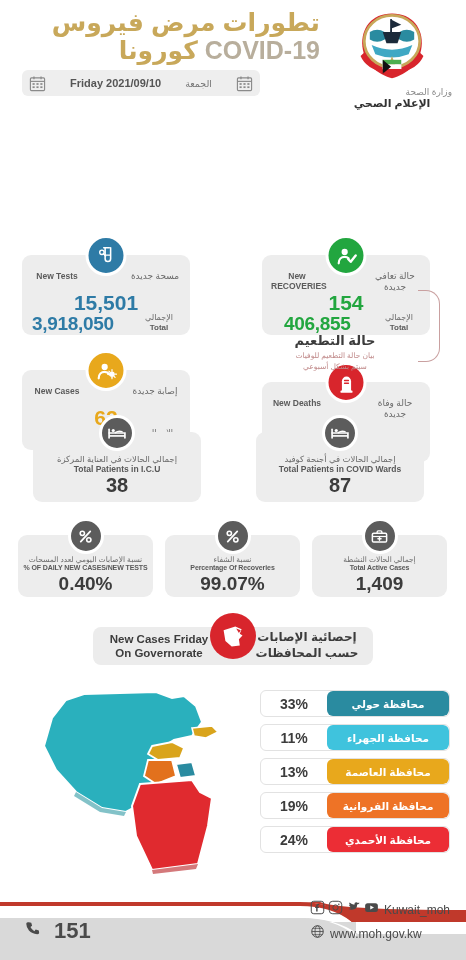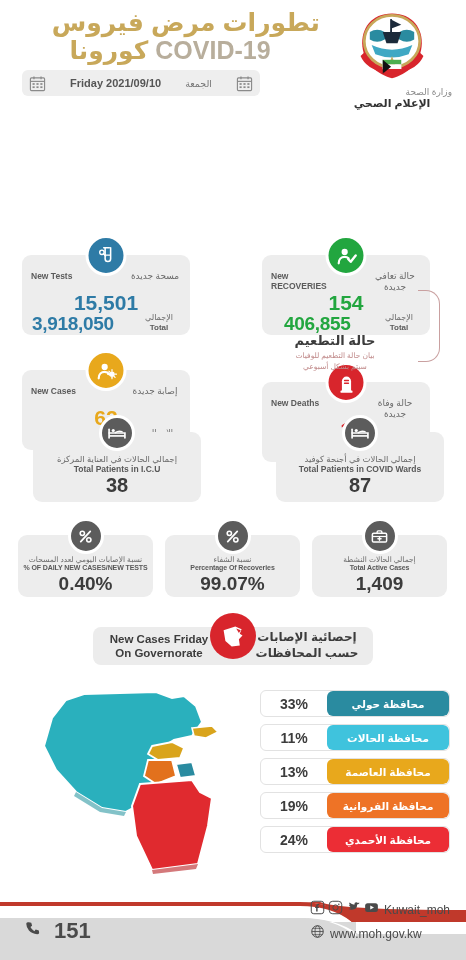--- a/index.html
+++ b/index.html
@@ -17,21 +17,21 @@
   
   .header { position:relative; height:112px; }
   .title-block {
     position:absolute; left:20px; top:8px; width:300px;
     text-align:right; direction:rtl;
   }
   .title-ar {
     font-size:25px; font-weight:bold; color:#c8a85a;
     letter-spacing:-0.5px; line-height:1.12;
   }
-  .title-line2 { font-size:25px; font-weight:bold; color:#c8a85a; line-height:1.12;text-align:center; }
+  .title-line2 { font-size:25px; font-weight:bold; color:#c8a85a; line-height:1.12; }
   .title-line2 .covid { color:#b8ae9c; }
   .date-chip {
     position:absolute; left:22px; top:70px;
     width:238px; height:26px; background:#eeeeee; border-radius:6px;
     display:flex; align-items:center; justify-content:space-between;
     padding:0 7px;
   }
   .date-chip .d-en { font-size:11px; font-weight:bold; color:#555; }
   .date-chip .d-ar { font-size:9.5px; color:#777; direction:rtl; }
   .cal-icon { width:17px; height:17px; flex:0 0 auto; }
@@ -48,21 +48,21 @@
     background:#ededed; border-radius:9px;
   }
   .stat-card .ic {
     position:absolute; top:-20px; left:50%; transform:translateX(-50%);
     width:41px; height:41px; border-radius:50%;
     display:flex; align-items:center; justify-content:center;
     border:3px solid #fff;
   }
   .stat-card .lbl-en {
     position:absolute; left:9px; top:16px; width:52px;
-    font-size:8.5px; font-weight:bold; color:#5b5b5b; line-height:1.22; 
+    font-size:8.5px; font-weight:bold; color:#5b5b5b; line-height:1.22; text-align:center;
   }
   .stat-card .lbl-ar {
     position:absolute; right:9px; top:16px; width:52px;
     font-size:9px; color:#6a6a6a; line-height:1.25; text-align:center; direction:rtl;
   }
   .stat-card .new-val {
     position:absolute; left:0; right:0; top:36px;
     text-align:center; font-size:21px; font-weight:bold;
   }
   .stat-card .tot-val {
@@ -329,21 +329,21 @@
         <path d="M2.5 15.5 h19" stroke="#fff" stroke-width="2" fill="none"></path>
         <circle cx="7.5" cy="9" r="1.9" fill="#fff"></circle>
         <path d="M10 11.6 q3.5 -2.6 8 -1.2" stroke="#fff" stroke-width="1.7" fill="none" stroke-linecap="round"></path>
       </svg>
     </span>
     <div class="g-ar">إجمالي الحالات في العناية المركزة</div>
     <div class="g-en">Total Patients in I.C.U</div>
     <div class="g-val">38</div>
   </div>
 
-  <div class="grey-card hosp" style="left:276px; top:432px;">
+  <div class="grey-card hosp" style="left:256px; top:432px;">
     <span class="gic">
       <svg viewBox="0 0 24 24" width="20" height="20">
         <path d="M2.5 18 V7.5" stroke="#fff" stroke-width="2" stroke-linecap="round" fill="none"></path>
         <path d="M2.5 12 h19 v6" stroke="#fff" stroke-width="2" fill="none" stroke-linecap="round"></path>
         <path d="M2.5 15.5 h19" stroke="#fff" stroke-width="2" fill="none"></path>
         <circle cx="7.5" cy="9" r="1.9" fill="#fff"></circle>
         <path d="M10 11.6 q3.5 -2.6 8 -1.2" stroke="#fff" stroke-width="1.7" fill="none" stroke-linecap="round"></path>
       </svg>
     </span>
     <div class="g-ar">إجمالي الحالات في أجنحة كوفيد</div>
@@ -427,21 +427,21 @@
     </svg>
   </div>
 
   <div class="gov-list">
     <div class="gov-row">
       <div class="gov-pct">33%</div>
       <div class="gov-name" style="background:#2a8ba0;">محافظة حولي</div>
     </div>
     <div class="gov-row">
       <div class="gov-pct">11%</div>
-      <div class="gov-name" style="background:#3fc3dd;">محافظة الحالات</div>
+      <div class="gov-name" style="background:#3fc3dd;">محافظة الجهراء</div>
     </div>
     <div class="gov-row">
       <div class="gov-pct">13%</div>
       <div class="gov-name" style="background:#e8a81c;">محافظة العاصمة</div>
     </div>
     <div class="gov-row">
       <div class="gov-pct">19%</div>
       <div class="gov-name" style="background:#ee7326;">محافظة الفروانية</div>
     </div>
     <div class="gov-row">

